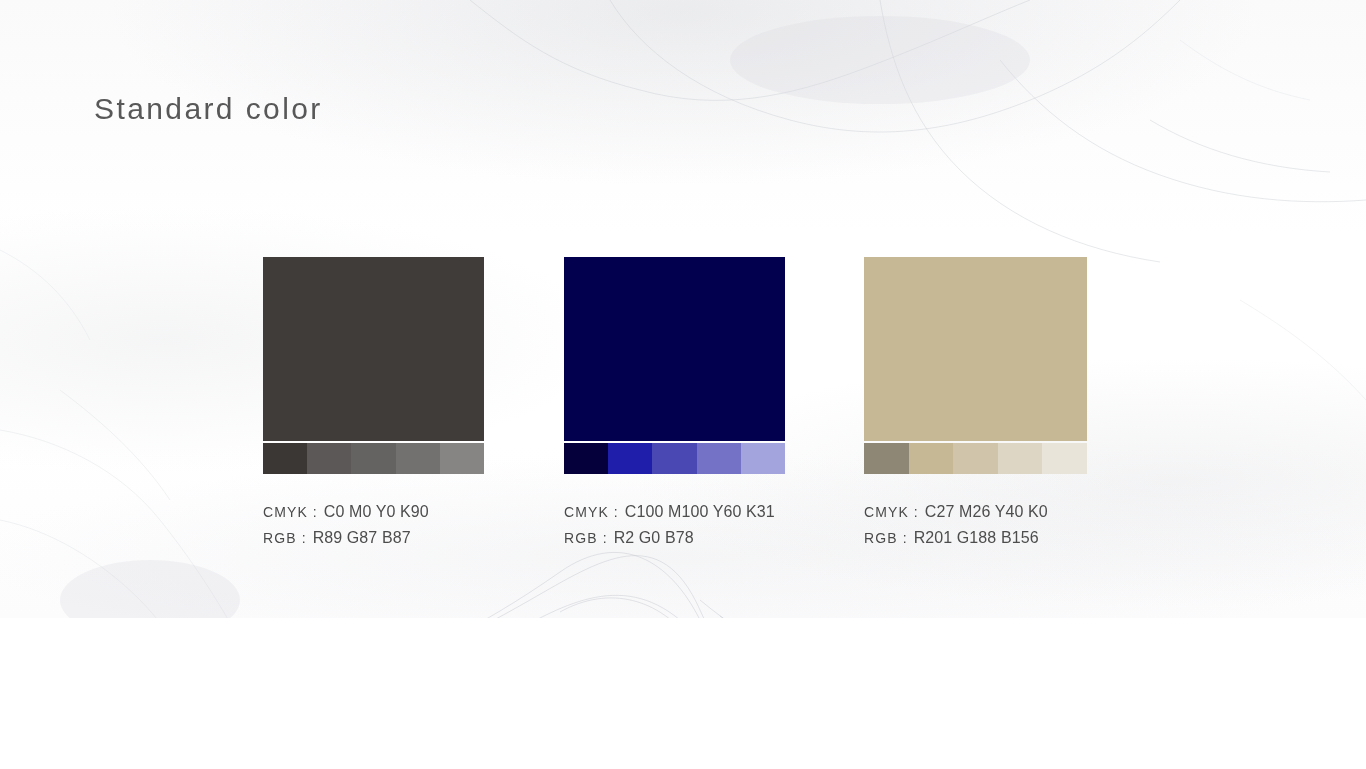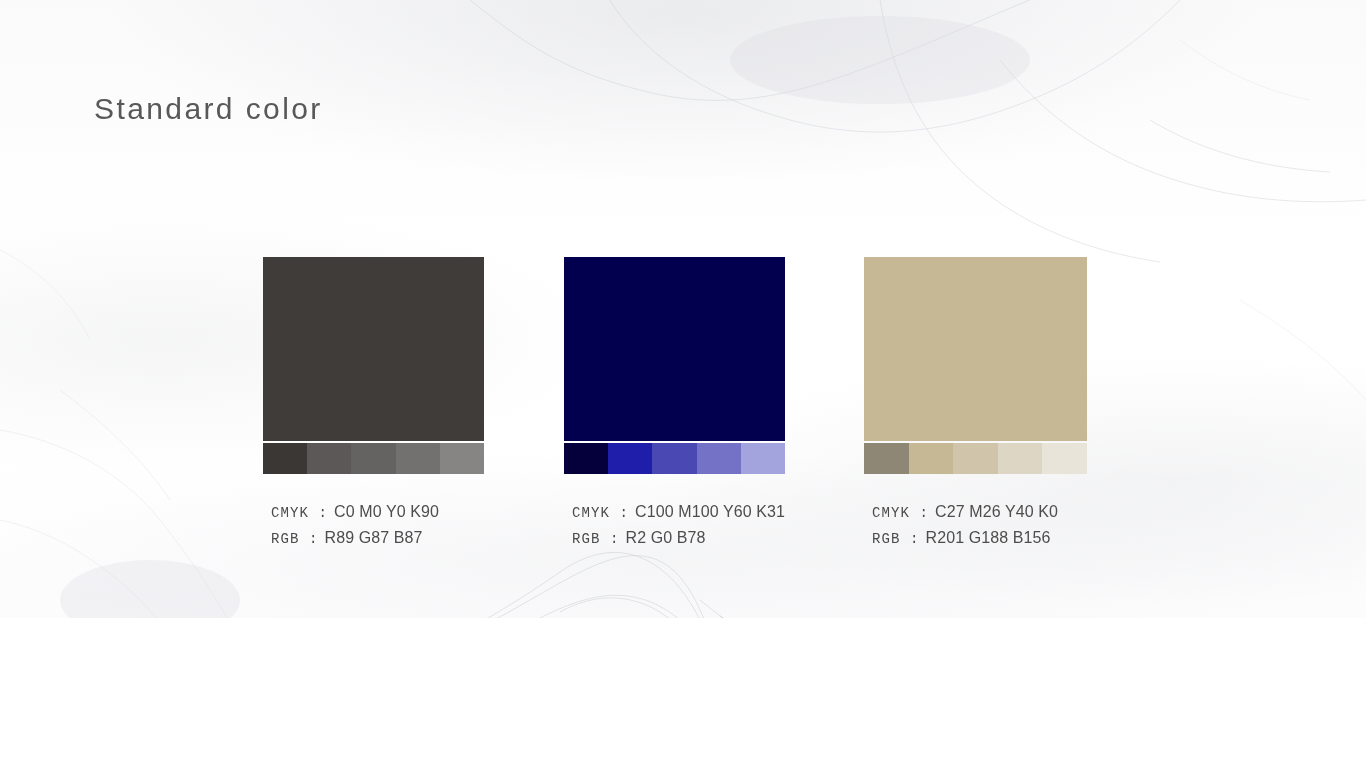--- a/index.html
+++ b/index.html
@@ -89,22 +89,21 @@
   .info-row {
     display: flex;
     align-items: baseline;
     height: 26px;
   }
   .info-key {
     font-size: 14px;
     color: #4a4a4a;
     letter-spacing: 1.1px;
     font-weight: 400;
-    font-family: Liberation Mono, monospace;
-    margin-left: 8px;
+    font-family: Liberation Sans, sans-serif;
   }
   .info-val {
     font-size: 16px;
     color: #4d4d4d;
     letter-spacing: 0.1px;
     margin-left: 6px;
     font-family: "Liberation Sans", sans-serif;
   }
 </style>
 </head>

